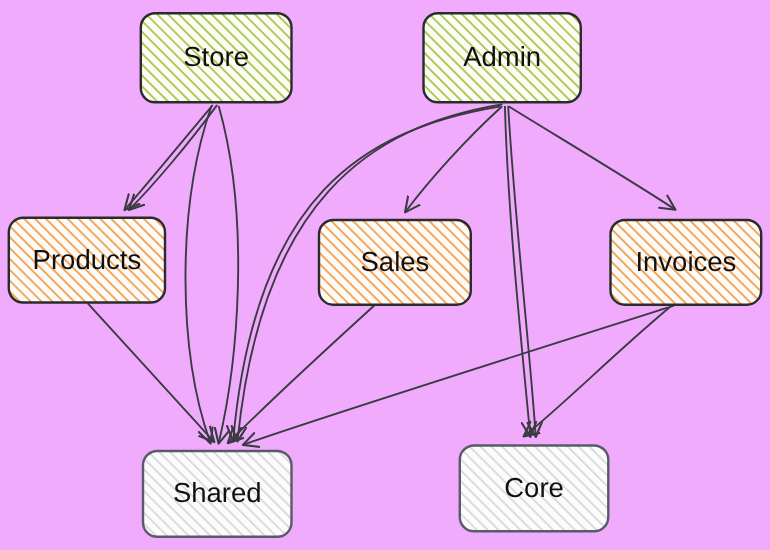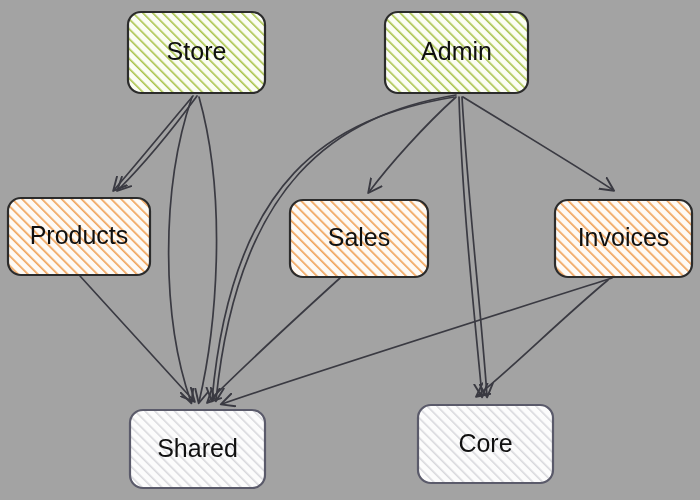--- a/index.html
+++ b/index.html
@@ -10,21 +10,21 @@
   body {
     width: 700px;
     height: 500px;
     overflow: hidden;
     font-family: "Liberation Sans", sans-serif;
   }
   #diagram-root {
     position: relative;
     width: 700px;
     height: 500px;
-    background: #a3a3a3;
+    background: #f0abfc;
   }
   #graph-svg {
     position: absolute;
     left: 0;
     top: 0;
     width: 700px;
     height: 500px;
   }
   .node-label {
     font-family: "Liberation Sans", sans-serif;

